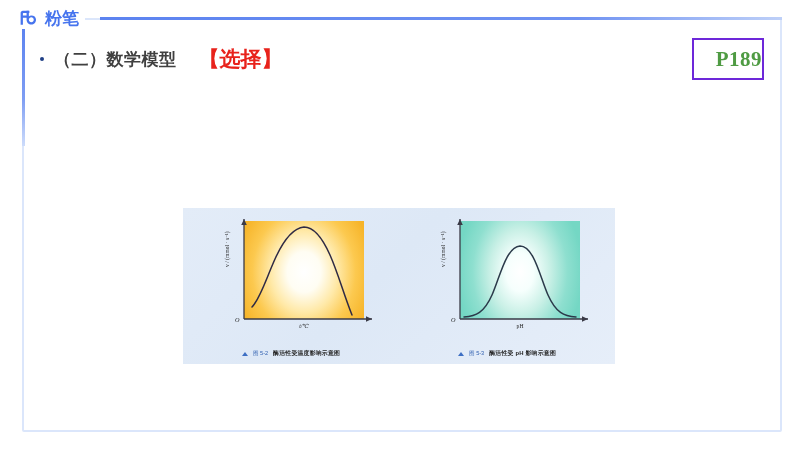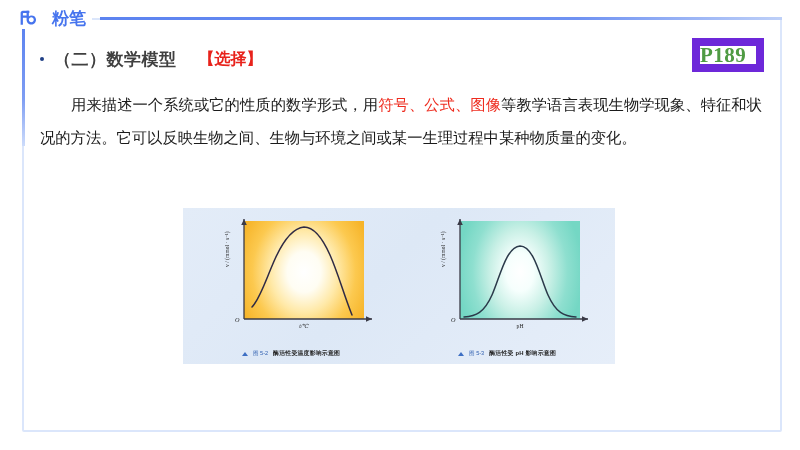--- a/index.html
+++ b/index.html
@@ -19,21 +19,21 @@
     background: #ffffff;
   }
 
   
   .brand {
     position: absolute;
     left: 18px;
     top: 8px;
     display: flex;
     align-items: center;
-    gap: 13px;
+    gap: 6px;
     z-index: 6;
     background: #ffffff;
     padding-right: 6px;
   }
   .brand-mark {
     width: 21px;
     height: 21px;
     display: block;
   }
   .brand-text {
@@ -95,38 +95,38 @@
     flex: none;
   }
   .heading-title {
     font-size: 17px;
     font-weight: bold;
     color: #404040;
     letter-spacing: 0.5px;
     white-space: nowrap;
   }
   .heading-tag {
-    font-size: 16px;
+    font-size: 21px;
     font-weight: bold;
     color: #e8221b;
     margin-left: 22px;
     white-space: nowrap;
   }
 
   
   .page-badge {
     position: absolute;
     right: 36px;
     top: 38px;
     min-width: 72px;
-    height: 34px;
-    border: 8px solid #6d28d9;
+    height: 42px;
+    border: 2px solid #6d28d9;
     display: flex;
     align-items: center;
-    justify-content: flex-start;
+    justify-content: flex-end;
     background: #ffffff;
   }
   .page-badge-text {
     font-family: "Liberation Serif", "DejaVu Serif", serif;
     font-size: 21px;
     font-weight: bold;
     color: #4f9b43;
     letter-spacing: 0.5px;
   }
 
@@ -280,23 +280,20 @@
   <div class="heading-row">
     <span class="bullet-dot"></span>
     <span class="heading-title">（二）数学模型</span>
     <span class="heading-tag">【选择】</span>
   </div>
 
   <div class="page-badge">
     <span class="page-badge-text">P189</span>
   </div>
 
-  <div class="body-text">
-    <span class="indent"></span><span>用来描述一个系统或它的性质的数学形式，用</span><span class="hl-red">符号、公式、图像</span><span>等教学语言表现生物学现象、特征和状况的方法。它可以反映生物之间、生物与环境之间或某一生理过程中某种物质量的变化。</span>
-  </div>
 
   <div class="figure-wrap">
     <div class="charts">
 
       <div class="chart-cell">
         <div class="chart-inner">
 
           <div class="plot-area">
             <div class="plot-bg-warm"></div>
             <svg class="plot-svg" viewBox="0 0 120 98" preserveAspectRatio="none">

